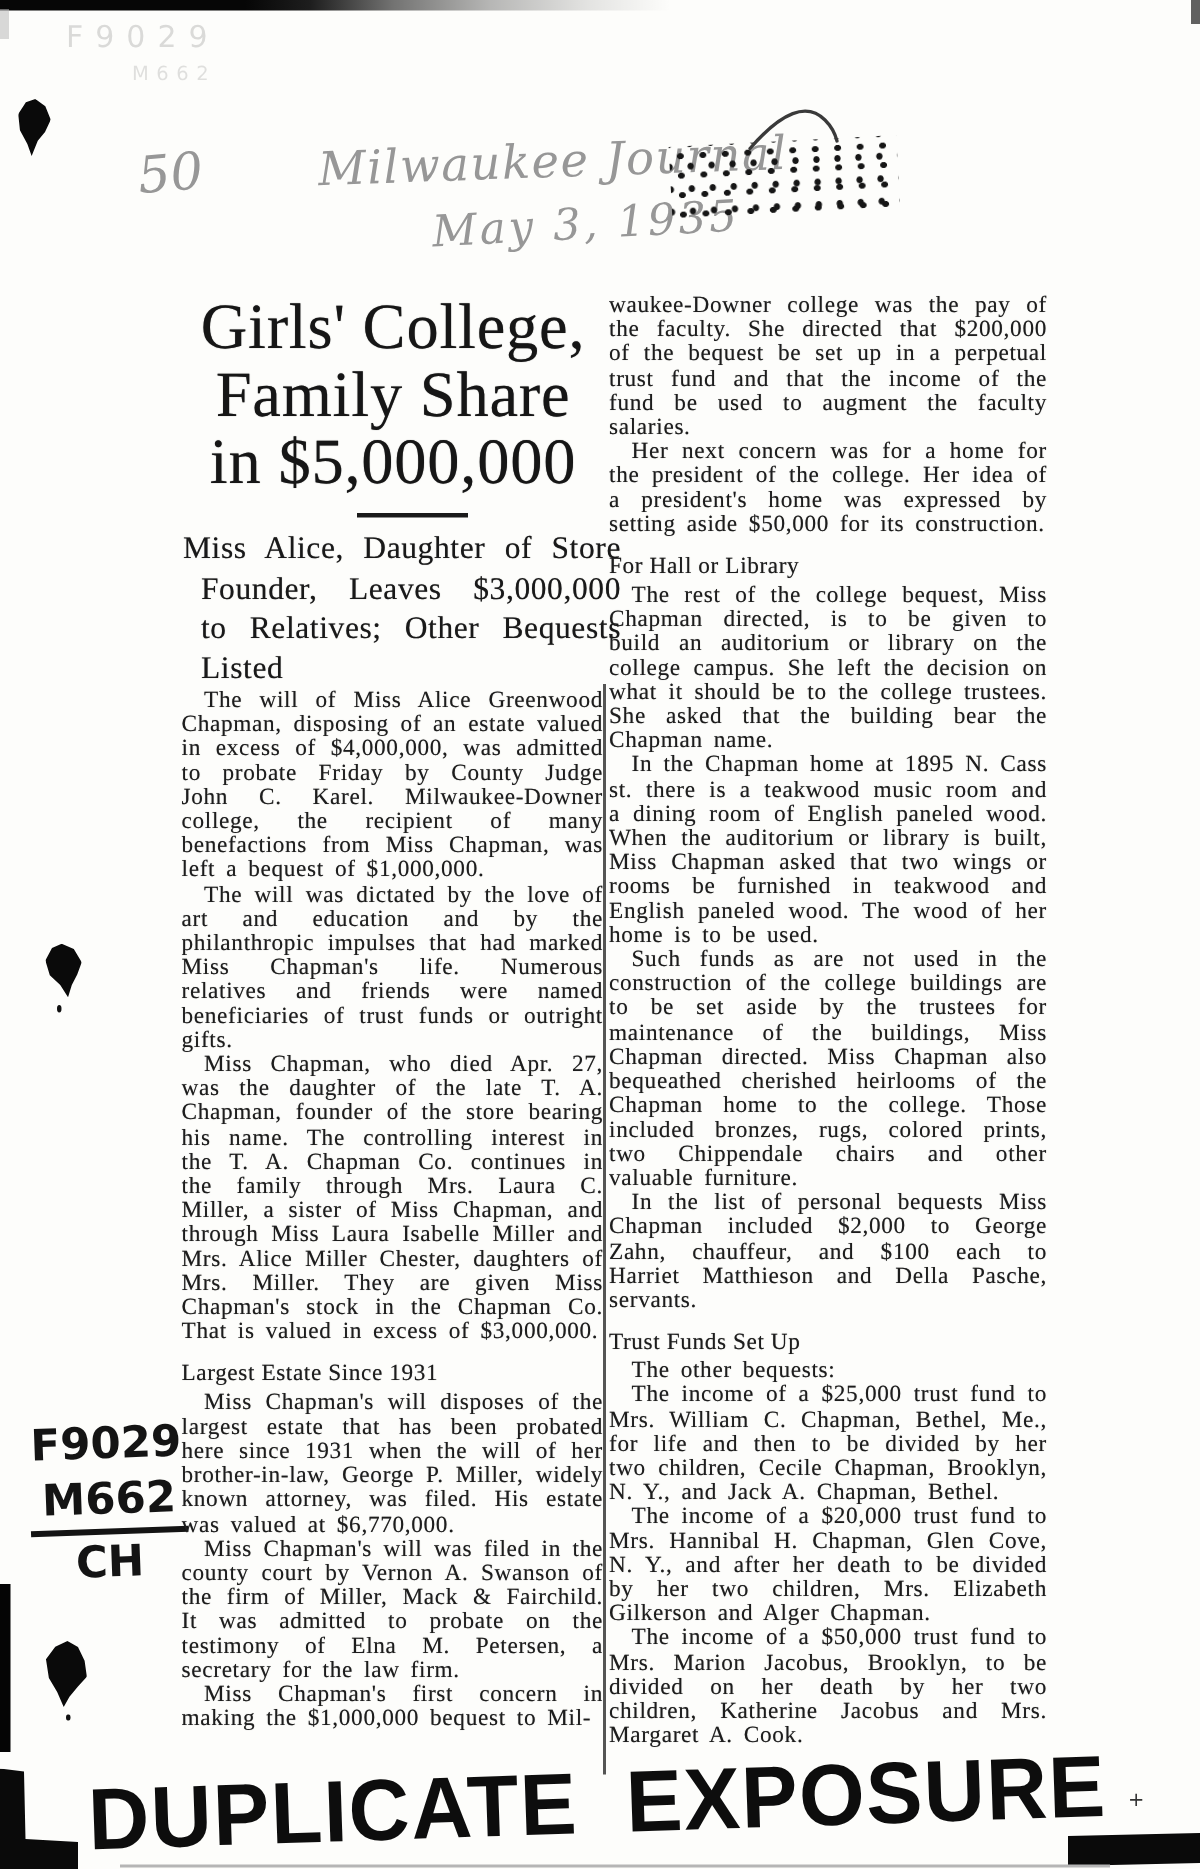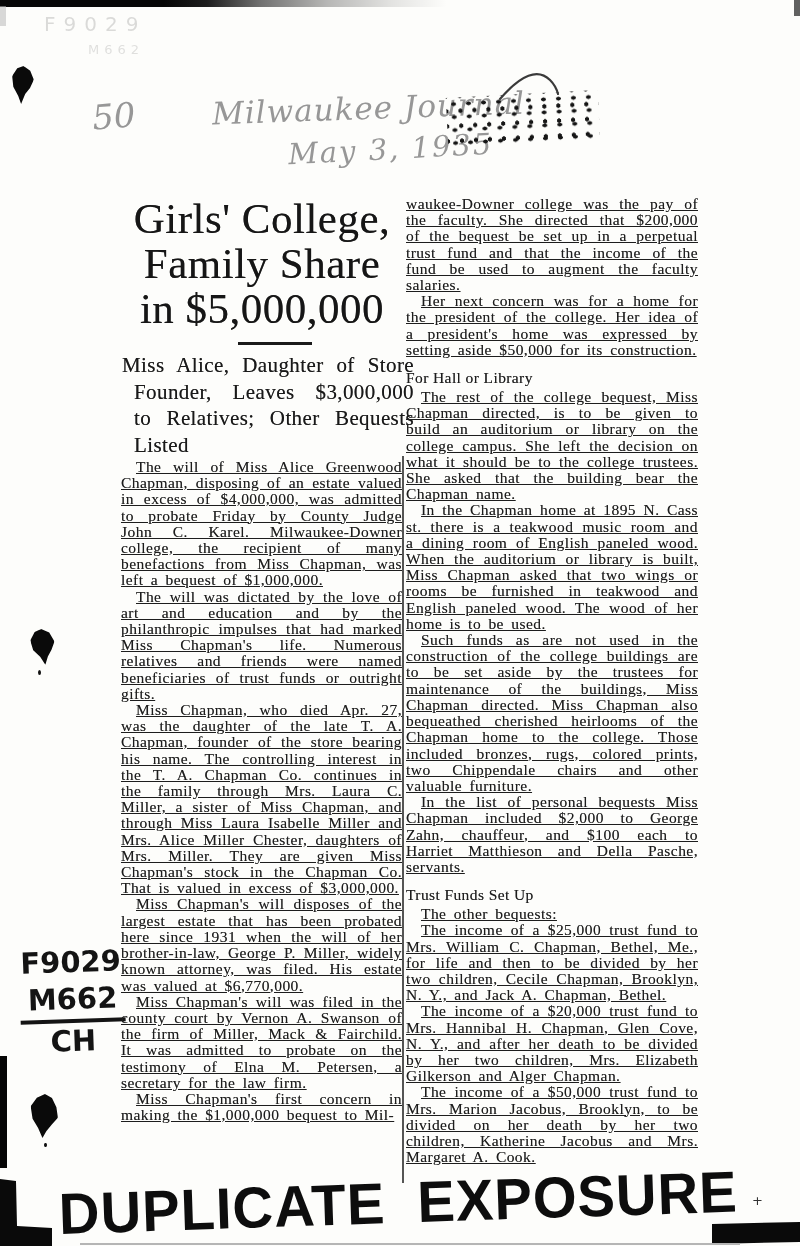--- a/index.html
+++ b/index.html
@@ -47,21 +47,21 @@
   .headline-rule{position:absolute;left:238px;top:342px;width:74px;height:2.5px;background:#1a1a1a;}
   .subhead{position:absolute;left:122px;top:352px;width:280px;
     font-size:21px;line-height:26.5px;text-align:justify;
     text-indent:-12px;padding-left:12px;letter-spacing:.4px;word-spacing:3px;
     color:#191919;text-shadow:0 0 .5px rgba(0,0,0,.55);}
   .colL{position:absolute;left:121px;top:459px;width:281px;height:722px;overflow:hidden;}
   .colR{position:absolute;left:406px;top:196px;width:292px;height:990px;overflow:hidden;}
   .col-divider{position:absolute;left:402px;top:456px;width:1.6px;height:727px;background:#2b2b2b;opacity:.8;}
   .para{margin:0;text-indent:15px;text-align:justify;
     font-size:15.5px;line-height:16.2px;letter-spacing:.45px;word-spacing:3px;
-    text-shadow:0 0 .5px rgba(20,20,20,.5);text-decoration:underline;}
+    text-shadow:0 0 .5px rgba(20,20,20,.5);}
   .para.cont{text-indent:0;}
   .sect{margin:11px 0 3px;font-size:15.5px;line-height:17px;
     font-weight:normal;letter-spacing:.4px;text-shadow:0 0 .5px rgba(0,0,0,.5);}
   
   .banner-text{position:absolute;left:60px;top:1180px;width:680px;
     font-family:"Liberation Sans",sans-serif;font-weight:bold;font-size:58px;
     color:#0d0d0d;white-space:nowrap;letter-spacing:1px;word-spacing:16px;
     transform:rotate(-1.9deg) scaleX(.97);transform-origin:left bottom;}
   .block-bl{position:absolute;left:0;top:1179px;width:52px;height:67px;background:#0a0a0a;
     clip-path:polygon(0 0,16px 2px,17px 47px,52px 49px,52px 67px,0 67px);}
@@ -107,20 +107,21 @@
     <div>Family Share</div>
     <div>in $5,000,000</div>
   </div>
   <div class="headline-rule"></div>
   <div class="subhead">Miss Alice, Daughter of Store Founder, Leaves $3,000,000 to Relatives; Other Bequests Listed</div>
 
   <div class="colL">
       <p class="para">The will of Miss Alice Greenwood Chapman, disposing of an estate valued in excess of $4,000,000, was admitted to probate Friday by County Judge John C. Karel. Milwaukee-Downer college, the recipient of many benefactions from Miss Chapman, was left a bequest of $1,000,000.</p>
       <p class="para">The will was dictated by the love of art and education and by the philanthropic impulses that had marked Miss Chapman's life. Numerous relatives and friends were named beneficiaries of trust funds or outright gifts.</p>
       <p class="para">Miss Chapman, who died Apr. 27, was the daughter of the late T. A. Chapman, founder of the store bearing his name. The controlling interest in the T. A. Chapman Co. continues in the family through Mrs. Laura C. Miller, a sister of Miss Chapman, and through Miss Laura Isabelle Miller and Mrs. Alice Miller Chester, daughters of Mrs. Miller. They are given Miss Chapman's stock in the Chapman Co. That is valued in excess of $3,000,000.</p>
+      <h3 class="sect">Largest Estate Since 1931</h3>
       <p class="para">Miss Chapman's will disposes of the largest estate that has been probated here since 1931 when the will of her brother-in-law, George P. Miller, widely known attorney, was filed. His estate was valued at $6,770,000.</p>
       <p class="para">Miss Chapman's will was filed in the county court by Vernon A. Swanson of the firm of Miller, Mack &amp; Fairchild. It was admitted to probate on the testimony of Elna M. Petersen, a secretary for the law firm.</p>
       <p class="para">Miss Chapman's first concern in making the $1,000,000 bequest to Mil-</p>
     </div>
   <div class="col-divider"></div>
   <div class="colR">
       <p class="para cont">waukee-Downer college was the pay of the faculty. She directed that $200,000 of the bequest be set up in a perpetual trust fund and that the income of the fund be used to augment the faculty salaries.</p>
       <p class="para">Her next concern was for a home for the president of the college. Her idea of a president's home was expressed by setting aside $50,000 for its construction.</p>
       <h3 class="sect">For Hall or Library</h3>
       <p class="para">The rest of the college bequest, Miss Chapman directed, is to be given to build an auditorium or library on the college campus. She left the decision on what it should be to the college trustees. She asked that the building bear the Chapman name.</p>

